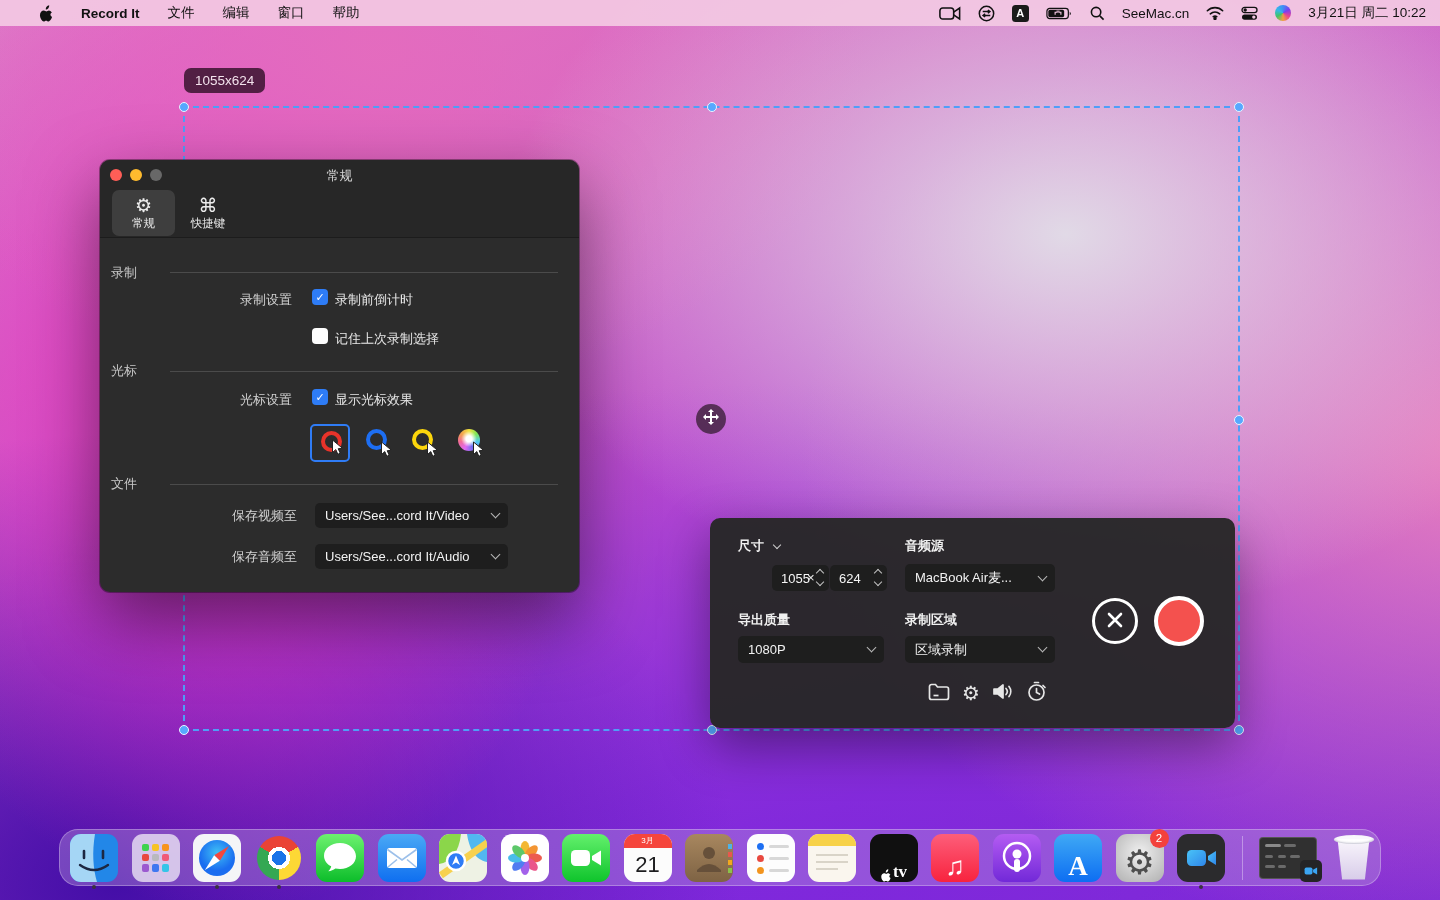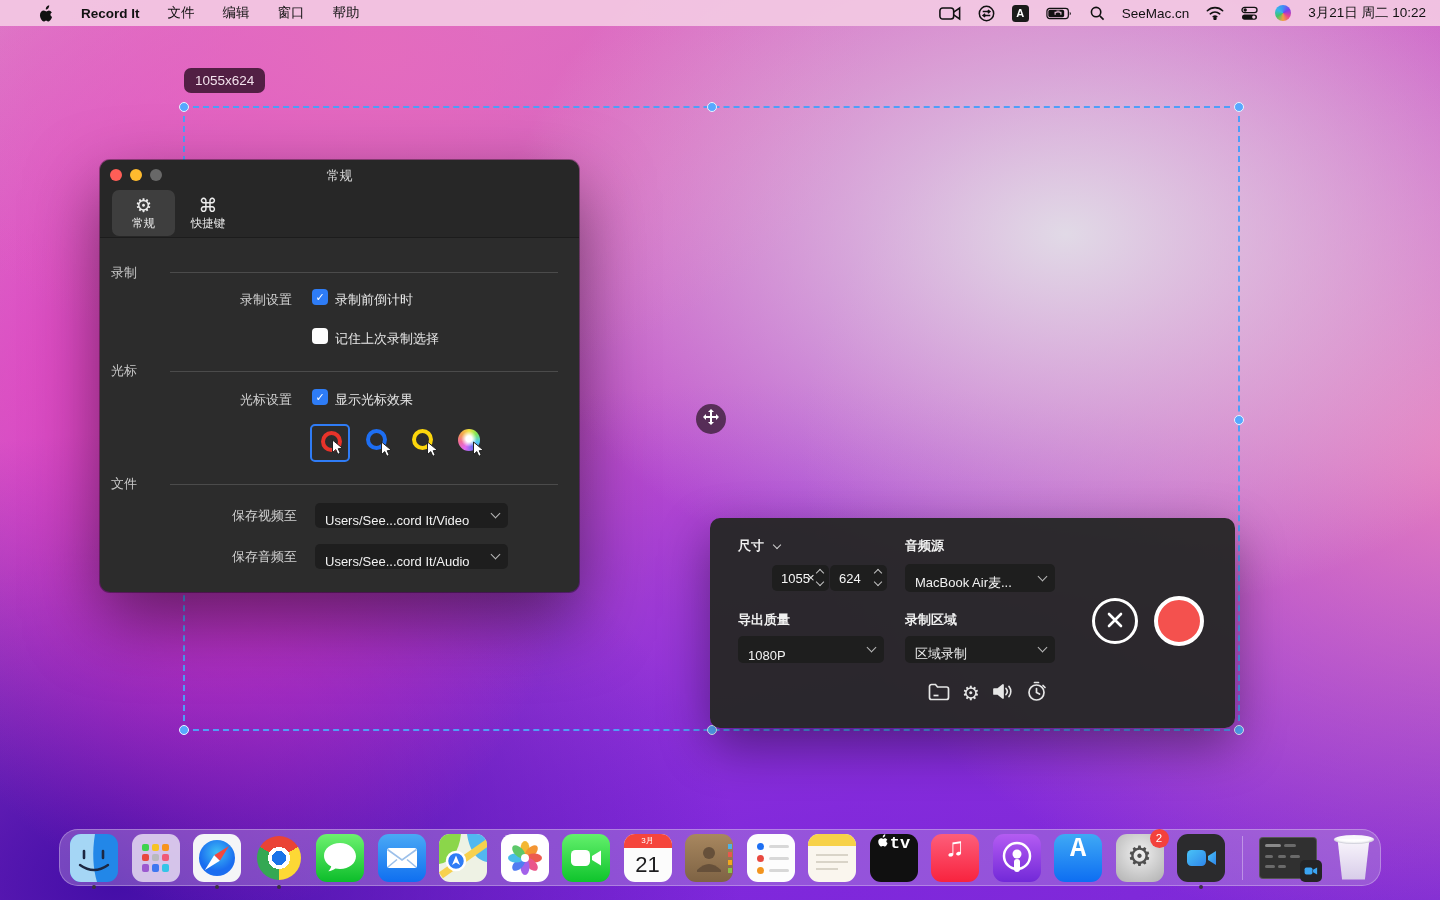--- a/index.html
+++ b/index.html
@@ -65,21 +65,21 @@
   .cursor-opt.sel { border:2px solid #2f7cf6; border-radius:5px; }
   .ring { position:absolute; left:9px; top:5px; width:21px; height:21px; border-radius:50%; }
   .ring.r { border:4.5px solid #e8332a; }
   .ring.b { border:4.5px solid #1d6ef2; }
   .ring.y { border:4.5px solid #fcd60c; }
   .ring.rb { width:22px; height:22px;
     background:radial-gradient(circle at 50% 45%, #fff 0 3px, rgba(255,255,255,0) 8px),
       conic-gradient(#f2e23f,#7ce85a,#4fc8f2,#6a6af2,#e06af2,#f26a9a,#f2a04f,#f2e23f); }
   .ptr { position:absolute; right:4px; bottom:1px; }
   .dd { position:absolute; background:#1e1e1e; border-radius:5px; color:#f2f2f2;
-    padding-left:10px; display:flex; align-items:flex-end; }
+    padding-left:10px; display:flex; align-items:center; }
   .chev { position:absolute; width:7px; height:7px; border-right:1.6px solid #b8b8b8;
     border-bottom:1.6px solid #b8b8b8; transform:rotate(45deg); }
 
   
   #panel { position:absolute; left:710px; top:518px; width:525px; height:210px;
     background:rgba(39,39,39,.97); border-radius:10px; color:#efefef; font-size:13px;
     box-shadow:0 18px 50px rgba(0,0,0,.4); }
   .p-label { position:absolute; font-weight:bold; color:#f0f0f0; }
   .p-chev { border-color:#cfcfcf; width:6px; height:6px; }
   .num-box { position:absolute; width:57px; height:26px; background:#1e1e1e; border-radius:5px;
@@ -100,22 +100,22 @@
     display:flex; align-items:center; padding:0 10px; gap:13.5px; }
   .dicon { position:relative; width:48px; height:48px; flex:0 0 48px; }
   .dicon > svg, .dicon > .tile { position:absolute; inset:0; }
   .tile { border-radius:11px; }
   .running::after { content:""; position:absolute; left:50%; bottom:-7px; transform:translateX(-50%);
     width:4px; height:4px; border-radius:50%; background:#3a3240; }
   .dock-sep { width:1px; height:44px; background:rgba(255,255,255,.35); flex:0 0 1px; margin:0 3px; }
   .badge { position:absolute; top:-5px; right:-5px; width:19px; height:19px; border-radius:50%;
     background:#f3413c; color:#fff; font-size:11.5px; display:flex; align-items:center;
     justify-content:center; }
-  .glyph-center { position:absolute; inset:0; display:flex; align-items:flex-start; justify-content:center;
-    font-family:Liberation Mono, monospace; }
+  .glyph-center { position:absolute; inset:0; display:flex; align-items:flex-end; justify-content:center;
+    font-family:Liberation Serif, serif; }
   
   .lp-grid { position:absolute; left:10px; top:10px; width:28px; height:28px; display:grid;
     grid-template-columns:repeat(3,1fr); gap:2.5px; }
   .lp-grid i { border-radius:2px; }
   
   .cal-band { position:absolute; top:0; left:0; right:0; height:14px; background:#f5453c;
     border-radius:11px 11px 0 0; color:#fff; font-size:8px; text-align:center; line-height:14px; }
   .cal-day { position:absolute; top:14px; left:0; right:0; bottom:0; display:flex; align-items:center;
     justify-content:center; font-size:22px; color:#1d1d1f; }
   

